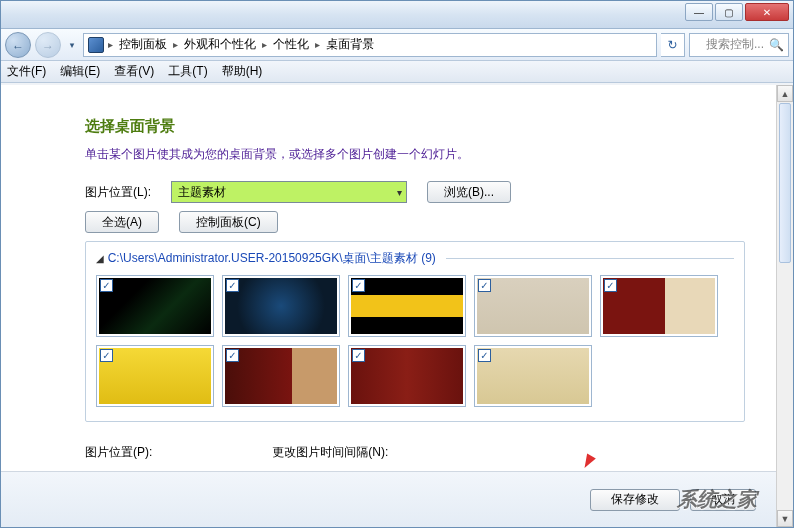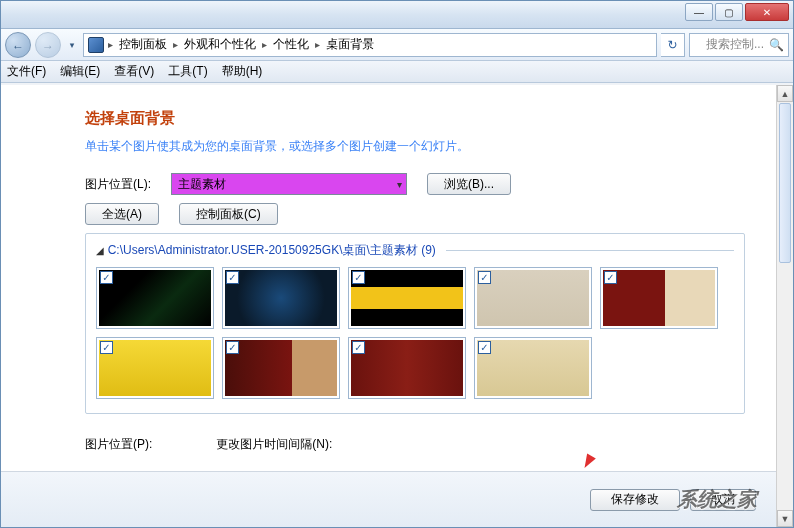--- a/index.html
+++ b/index.html
@@ -142,32 +142,32 @@
     top:18px; height:160px;
     background:linear-gradient(to right,#e6eefb,#cfdff2);
     border:1px solid #a9c1de; border-radius:2px;
   }
   .inner {
     padding: 20px 22px 10px 84px;
     position:absolute; top:0; left:0; right:17px; bottom:48px;
     overflow:hidden;
   }
   .htitle {
-    color:#c2410c; font-size:15px; margin:4px 0 10px 0;
+    color:#4d7c0f; font-size:15px; margin:12px 0 10px 0;
   }
   .hdesc {
-    color:#3b82f6; margin:0 0 18px 0;
+    color:#4c1d95; margin:0 0 18px 0;
   }
   .row {
     display:flex; align-items:center; gap:20px; margin-bottom:8px;
   }
   .lbl { color:#000; }
   .combo {
     flex:1; max-width:236px; height:22px;
-    border:1px solid #7a8a99; background:#d946ef;
+    border:1px solid #7a8a99; background:#bef264;
     display:flex;align-items:center;justify-content:space-between;
     padding:0 4px 0 6px;
   }
   .combo .arrow{ font-size:10px; color:#333;}
   .btn {
     height:22px; padding: 0 16px;
     border:1px solid #8a9aaa;
     background:linear-gradient(to bottom,#fcfcfc,#e4e8ec);
     border-radius:3px;
     display:inline-flex;align-items:center;justify-content:center;
@@ -203,21 +203,21 @@
     position:absolute; top:3px; left:3px;
     width:13px;height:13px;
     background:#fff;border:1px solid #2c5f9e;
     display:flex;align-items:center;justify-content:center;
     color:#2c5f9e; font-size:10px; line-height:1;
   }
   .thumb-item .pic {
     width:100%; height:100%;
   }
   .bottomrow {
-    display:flex; gap:64px; margin-top:22px;
+    display:flex; gap:120px; margin-top:22px;
     color:#000;
   }
   
   .footer {
     position:absolute;
     left:0; right:17px; bottom:0; height:56px;
     border-top:1px solid #d0d8e2;
     background:linear-gradient(to bottom,#f2f6fb,#e4ecf5);
     display:flex; align-items:center; justify-content:flex-end;
     padding: 0 20px; gap:10px;

